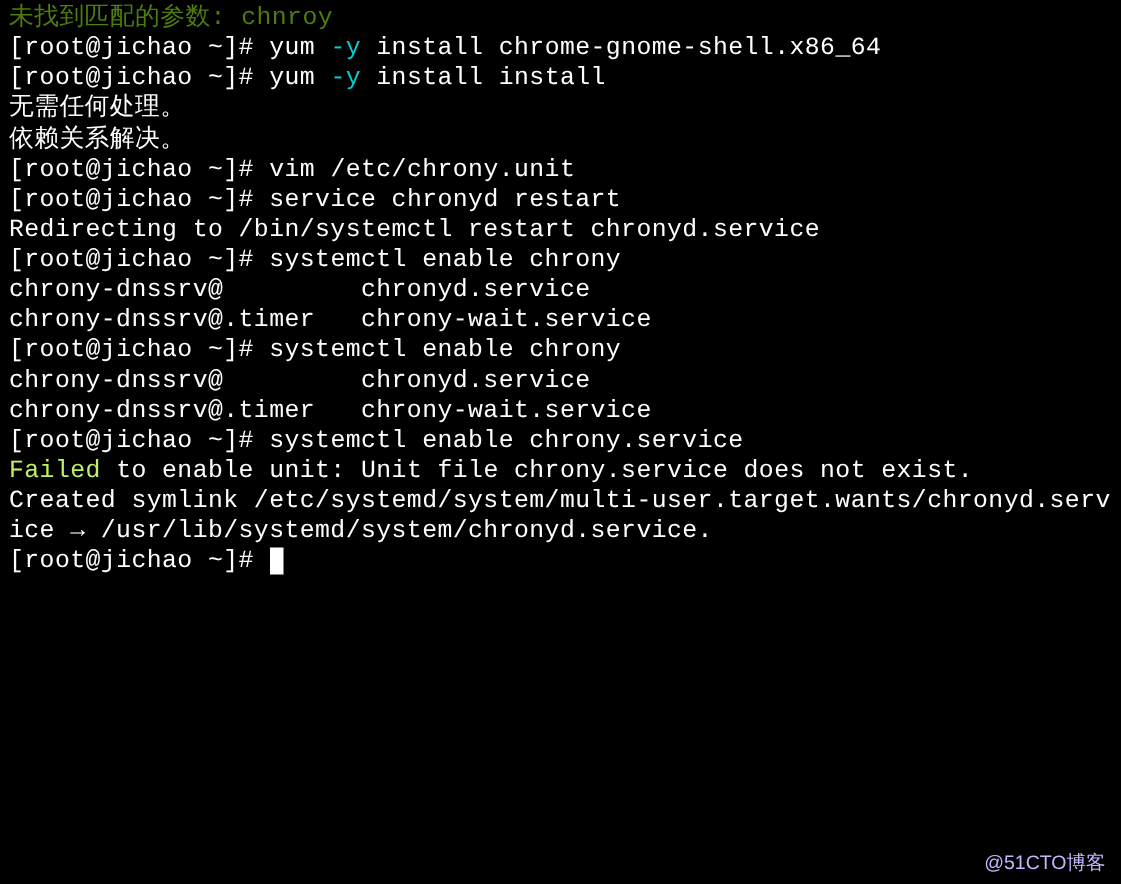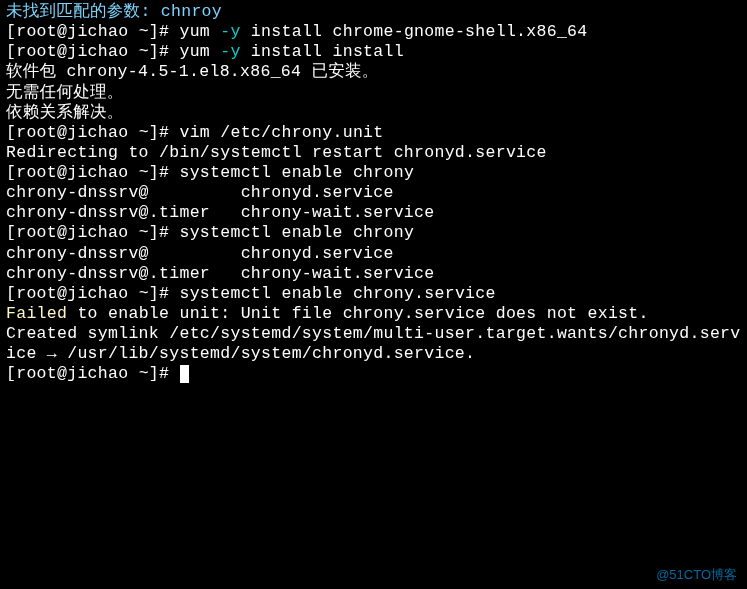--- a/index.html
+++ b/index.html
@@ -12,56 +12,56 @@
       padding: 2px 6px;
       width: 747px;
       height: 589px;
       overflow: hidden;
       position: relative;
       letter-spacing: 0.3px;
     }
     .line { white-space: pre-wrap; word-break: break-all; }
     .white { color: #ffffff; }
     .cyan { color: #00d0d0; }
-    .red { color: #fef9c3; text-align: center; }
-    .gray { color: #7dd3fc; }
+    .red { color: #bef264; text-align: center; }
+    .gray { color: #4d7c0f; }
     .cursor {
       display: inline-block;
       width: 9px;
       height: 18px;
       background: #ffffff;
       vertical-align: text-bottom;
       margin-left: 1px;
     }
     .watermark {
       position: absolute;
       bottom: 6px;
       right: 10px;
-      color: #0369a1;
+      color: #c4b5fd;
       font-size: 13px;
       font-family: sans-serif;
       letter-spacing: 0;
     }
   </style>
 </head>
 <body>
 
 <div>
 <div class="line gray">未找到匹配的参数: chnroy</div>
 
 <div class="line"><span class="white">[</span><span class="white">root</span><span class="white">@</span><span class="white">jichao</span><span class="white"> </span><span class="white">~</span><span class="white">]</span><span class="white">#</span><span class="white"> </span><span class="white">yum </span><span class="cyan">-y</span><span class="white"> install chrome-gnome-shell.x86_64</span></div>
 
 <div class="line"><span class="white">[</span><span class="white">root</span><span class="white">@</span><span class="white">jichao</span><span class="white"> </span><span class="white">~</span><span class="white">]</span><span class="white">#</span><span class="white"> </span><span class="white">yum </span><span class="cyan">-y</span><span class="white"> install install</span></div>
 
-<div class="line white">软件包 chrony-4.5-1.el8.x86_64 已安装。</div>
 <div class="line white">无需任何处理。</div>
 <div class="line white">依赖关系解决。</div>
 
 <div class="line"><span class="white">[</span><span class="white">root</span><span class="white">@</span><span class="white">jichao</span><span class="white"> </span><span class="white">~</span><span class="white">]</span><span class="white">#</span><span class="white"> </span><span class="white">vim /etc/chrony.unit</span></div>
 
+<div class="line"><span class="white">[</span><span class="white">root</span><span class="white">@</span><span class="white">jichao</span><span class="white"> </span><span class="white">~</span><span class="white">]</span><span class="white">#</span><span class="white"> </span><span class="white">service chronyd restart</span></div>
 <div class="line white">Redirecting to /bin/systemctl restart chronyd.service</div>
 
 <div class="line"><span class="white">[</span><span class="white">root</span><span class="white">@</span><span class="white">jichao</span><span class="white"> </span><span class="white">~</span><span class="white">]</span><span class="white">#</span><span class="white"> </span><span class="white">systemctl enable chrony</span></div>
 <div class="line white">chrony-dnssrv@         chronyd.service</div>
 <div class="line white">chrony-dnssrv@.timer   chrony-wait.service</div>
 
 <div class="line"><span class="white">[</span><span class="white">root</span><span class="white">@</span><span class="white">jichao</span><span class="white"> </span><span class="white">~</span><span class="white">]</span><span class="white">#</span><span class="white"> </span><span class="white">systemctl enable chrony</span></div>
 <div class="line white">chrony-dnssrv@         chronyd.service</div>
 <div class="line white">chrony-dnssrv@.timer   chrony-wait.service</div>
 

